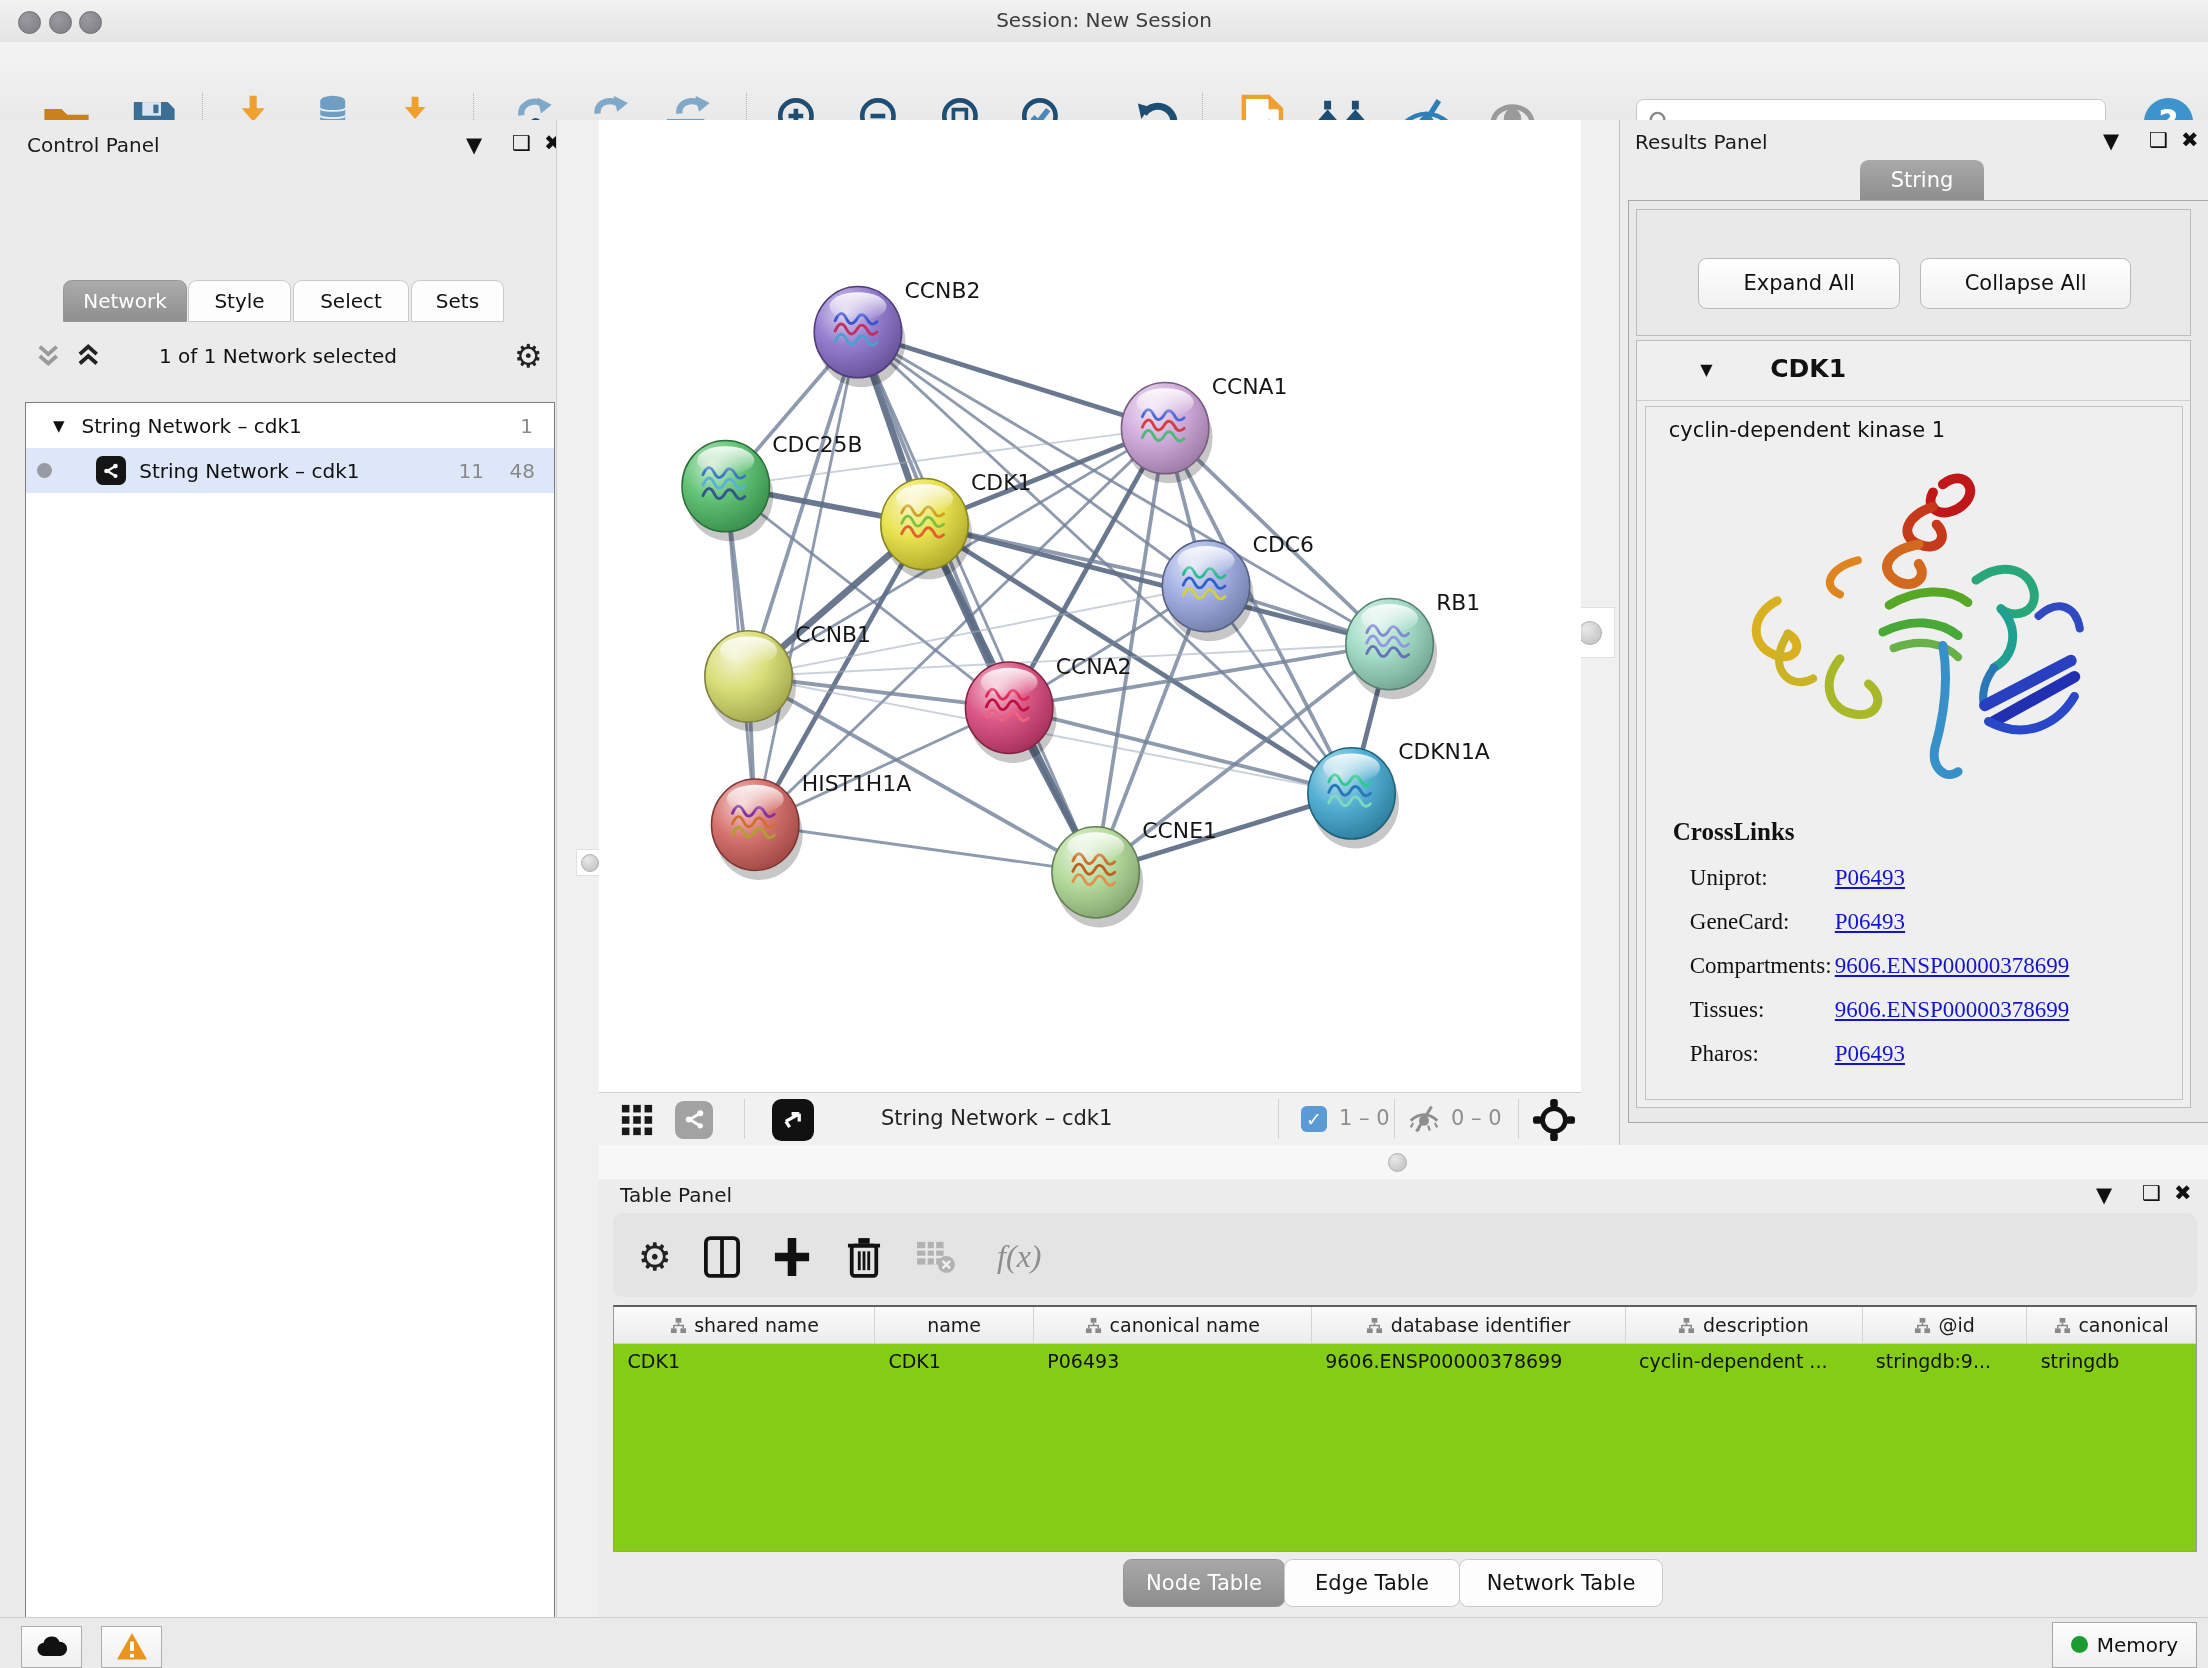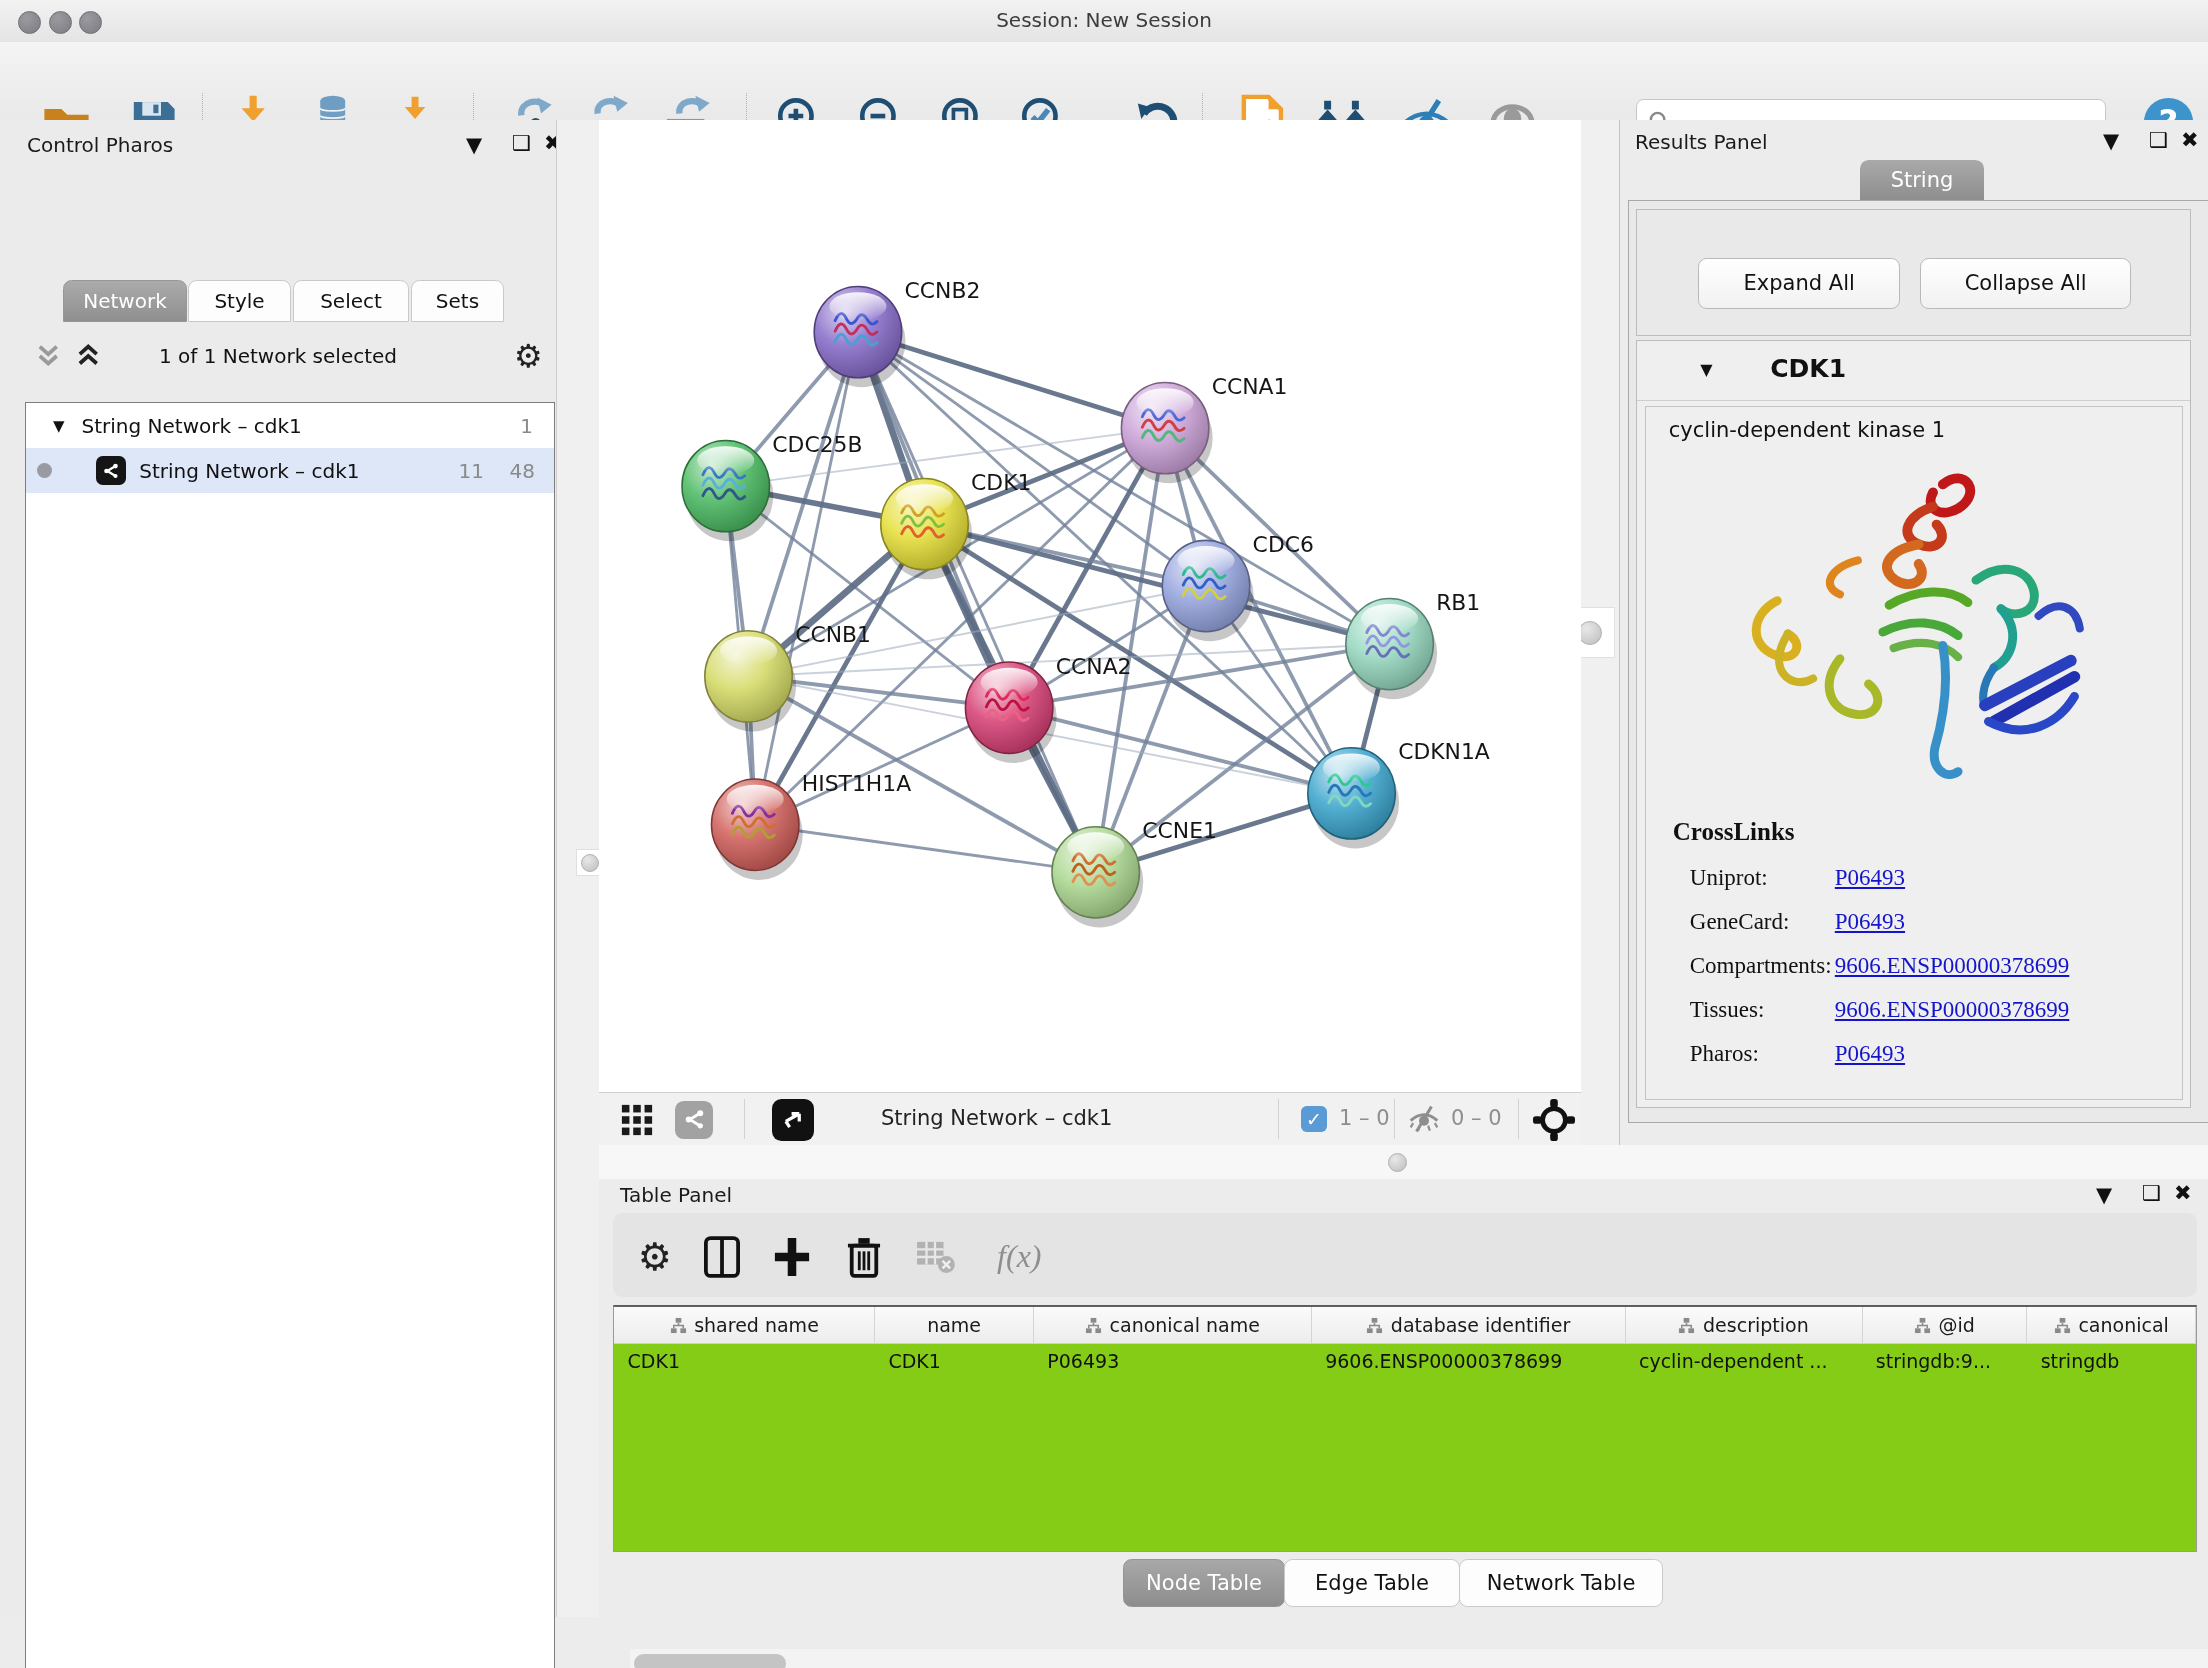--- a/index.html
+++ b/index.html
@@ -267,21 +267,21 @@
     </div>
     <div class="tbtn" style="left:2136px">
       <svg width="53" height="53" viewBox="0 0 56 56">
           <circle cx="28" cy="28" r="26" fill="#3d93cc"></circle>
           <text x="28" y="40" text-anchor="middle" font-size="36" font-weight="bold" fill="#fff" font-family="DejaVu Sans">?</text>
         </svg>
     </div>
   </div>
 
   <div class="abs control-panel">
-    <div class="abs panel-title" style="left:27px;top:13.3px">Control Pharos</div>
+    <div class="abs panel-title" style="left:27px;top:13.3px">Control Panel</div>
     <div class="pico" style="left:466px;top:15px">▼</div>
     <div class="pico" style="left:512px;top:13.3px">❑</div>
     <div class="pico" style="left:544px;top:13.3px">✖</div>
     <div id="cp-tabs">
         <div class="tab active" style="left: 63px; top: 160px; width: 124px;">Network</div>
         <div class="tab" style="left: 188px; top: 160px; width: 103px;">Style</div>
         <div class="tab" style="left: 293px; top: 160px; width: 116px;">Select</div>
         <div class="tab" style="left: 411px; top: 160px; width: 93px;">Sets</div>
       </div>
     <div class="abs" style="left:34px;top:221px">
@@ -810,15 +810,33 @@
               <div class="xl-row">
                 <span class="xl-label">Pharos:</span>
                 <span class="xl-link">P06493</span>
               </div>
             </div>
         </div>
       </div>
     </div>
   </div>
 
+  <div class="abs statusbar">
+    <div class="sbtn" style="left:21px">
+      <svg width="32" height="23" viewBox="0 0 34 24">
+          <path d="M9 22 a7 7 0 0 1 -1 -14 a9 9 0 0 1 17 -1 a6 6 0 0 1 1 15 Z" fill="#111"></path>
+        </svg>
+    </div>
+    <div class="sbtn" style="left:101px">
+      <svg width="32" height="28.5" viewBox="0 0 34 30">
+          <path d="M17 1 L33 29 H1 Z" fill="#e8941f"></path>
+          <rect x="15" y="10" width="4" height="10" fill="#fff"></rect>
+          <rect x="15" y="23" width="4" height="4" fill="#fff"></rect>
+        </svg>
+    </div>
+    <div class="membtn">
+      <span class="memdot"></span>
+      <span>Memory</span>
+    </div>
+  </div>
 
 </div>
 
 
 </body></html>

